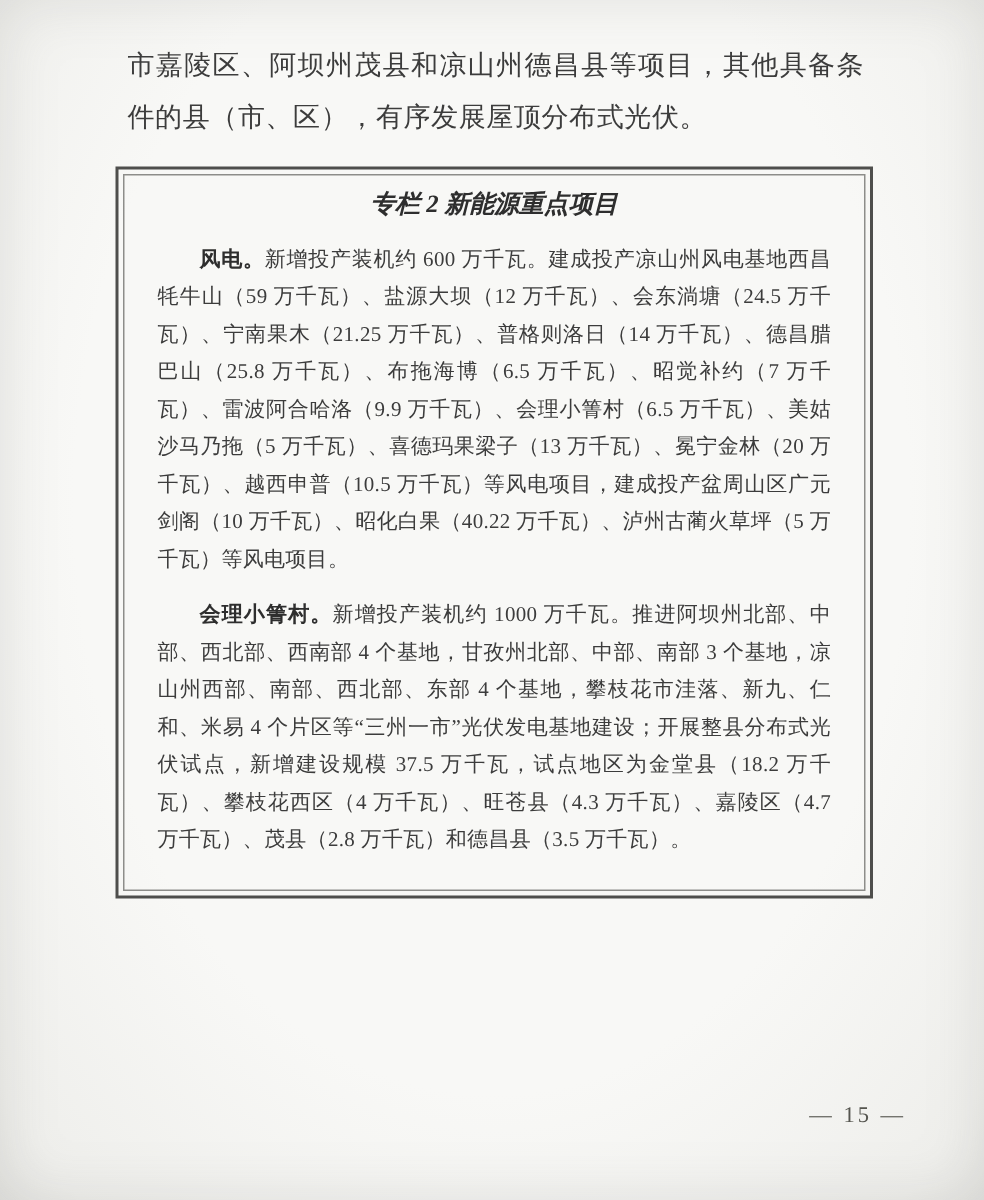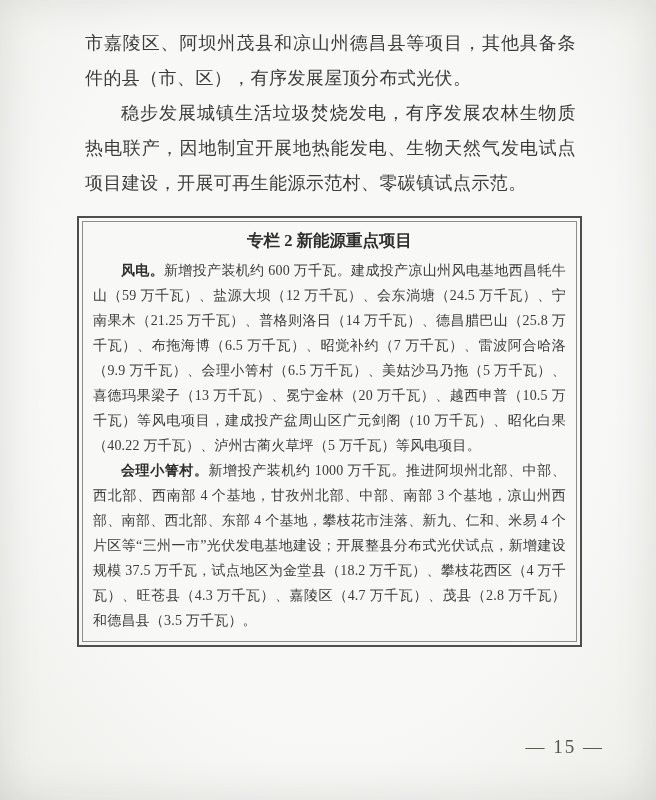--- a/index.html
+++ b/index.html
@@ -47,50 +47,50 @@
     padding: 10px 14px 12px 14px;
     background: transparent;
   }
   .box-title {
     text-align: center;
     font-weight: bold;
     font-size: 16.5px;
     line-height: 26px;
     margin-bottom: 4px;
     color: #2e2e2e;
+    font-style: italic;
   }
   .box-para {
-    margin: 0;
+    margin: 12px;
     font-size: 14px;
     line-height: 25px;
     text-align: justify;
     text-indent: 2em;
     letter-spacing: 0.2px;
     color: #3c3c3c;
   }
   .box-lead { font-weight: bold; color: #2e2e2e; }
   .page-number {
     position: absolute;
     right: 52px;
     top: 736px;
-    font-size: 19px;
+    font-size: 15px;
     letter-spacing: 2px;
     color: #55554f;
   }
 </style>
 </head>
 <body>
 
 <div class="page">
   <div class="content">
 
     <p class="para">市嘉陵区、阿坝州茂县和凉山州德昌县等项目，其他具备条件的县（市、区），有序发展屋顶分布式光伏。</p>
 
 
-    <p class="para indent">稳步发展城镇生活垃圾焚烧发电，有序发展农林生物质热电联产，因地制宜开展地热能发电、生物天然气发电试点项目建设，开展可再生能源示范村、零碳镇试点示范。</p>
 
 
     <div class="box">
       <div class="box-title">专栏 2  新能源重点项目</div>
 
       <p class="box-para">
         <span class="box-lead">风电。</span><span>新增投产装机约 600 万千瓦。建成投产凉山州风电基地西昌牦牛山（59 万千瓦）、盐源大坝（12 万千瓦）、会东淌塘（24.5 万千瓦）、宁南果木（21.25 万千瓦）、普格则洛日（14 万千瓦）、德昌腊巴山（25.8 万千瓦）、布拖海博（6.5 万千瓦）、昭觉补约（7 万千瓦）、雷波阿合哈洛（9.9 万千瓦）、会理小箐村（6.5 万千瓦）、美姑沙马乃拖（5 万千瓦）、喜德玛果梁子（13 万千瓦）、冕宁金林（20 万千瓦）、越西申普（10.5 万千瓦）等风电项目，建成投产盆周山区广元剑阁（10 万千瓦）、昭化白果（40.22 万千瓦）、泸州古蔺火草坪（5 万千瓦）等风电项目。</span>
       </p>
 
       <p class="box-para">

